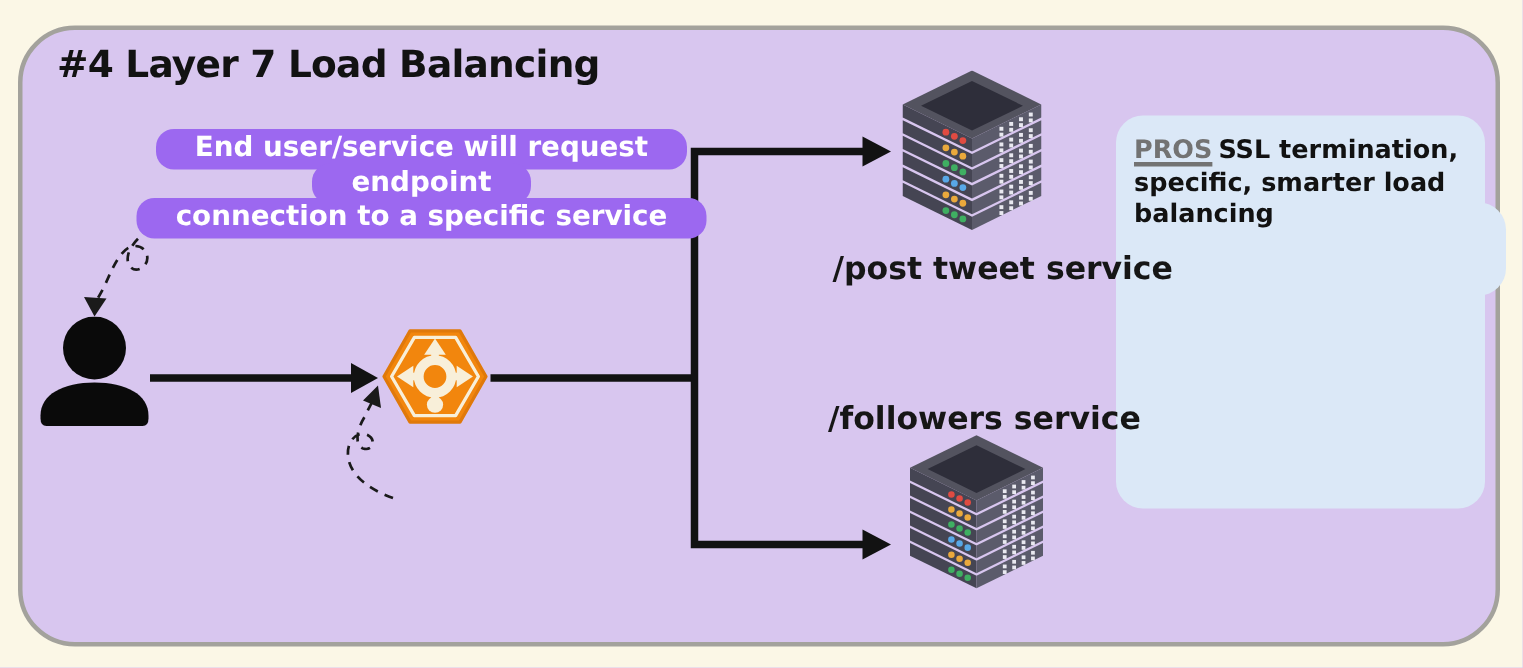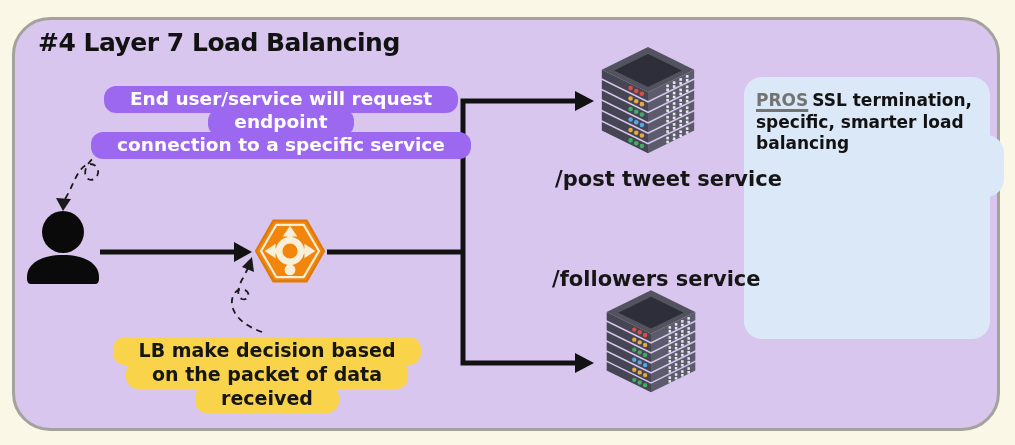--- a/index.html
+++ b/index.html
@@ -142,25 +142,20 @@
       <polygon points="242,267 254,272 252,257" fill="#1a1a1a"></polygon>
     </g>
   </svg>
 
   <div class="blob request-note">
     <span class="line">End user/service will request</span>
     <span class="line">endpoint</span>
     <span class="line">connection to a specific service</span>
   </div>
 
-  <div class="blob lb-note">
-    <span class="line">LB make decision based</span>
-    <span class="line">on the packet of data</span>
-    <span class="line">received</span>
-  </div>
 
   <svg class="icon user-icon" viewBox="0 0 76 74">
     <circle cx="38" cy="21" r="21" fill="#0a0a0a"></circle>
     <path d="M6 73 Q2 73 2 68 L2 66 C2 52 17 44 38 44 C59 44 74 52 74 66 L74 68 Q74 73 70 73 Z" fill="#0a0a0a"></path>
   </svg>
 
   <svg class="icon lb-icon" viewBox="0 0 100 94">
     <polygon points="3,47 27,5 73,5 97,47 73,89 27,89" fill="#f2860d" stroke="#e0790a" stroke-width="3" stroke-linejoin="round"></polygon>
     <polygon points="10,47 31,11 69,11 90,47 69,83 31,83" fill="none" stroke="#f8efd9" stroke-width="3" stroke-linejoin="round"></polygon>
     <g fill="#f8efd9">

